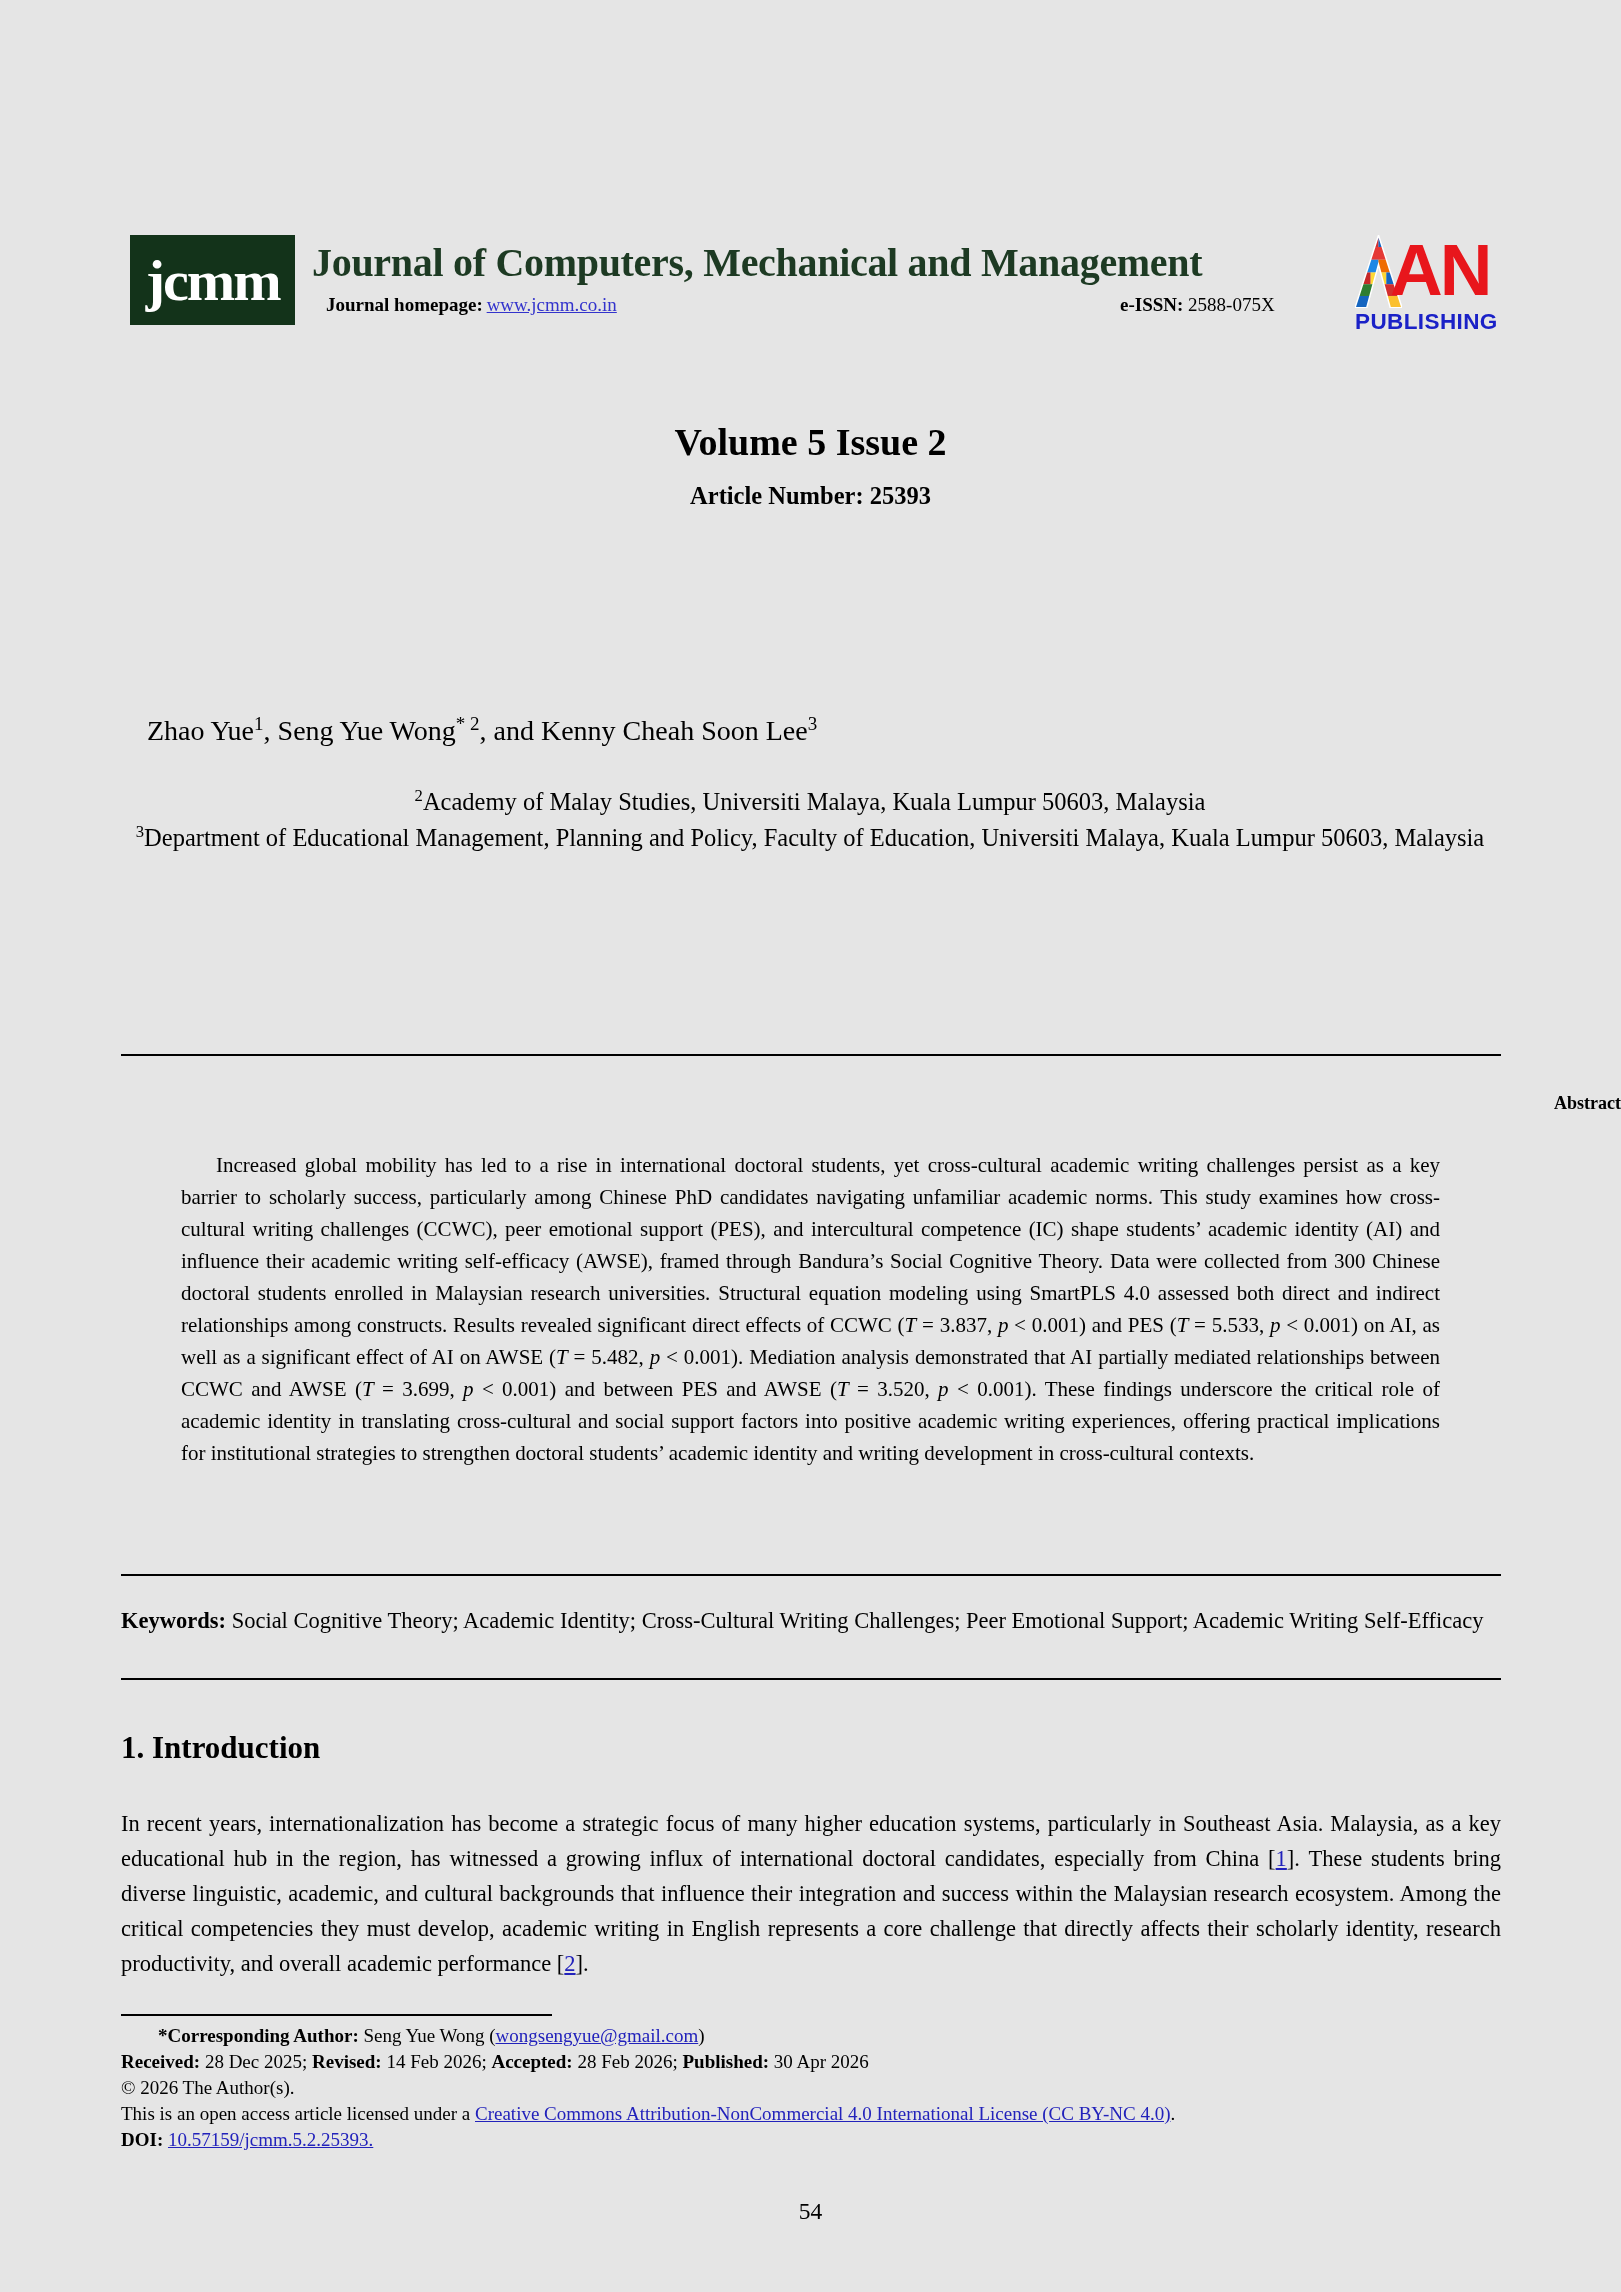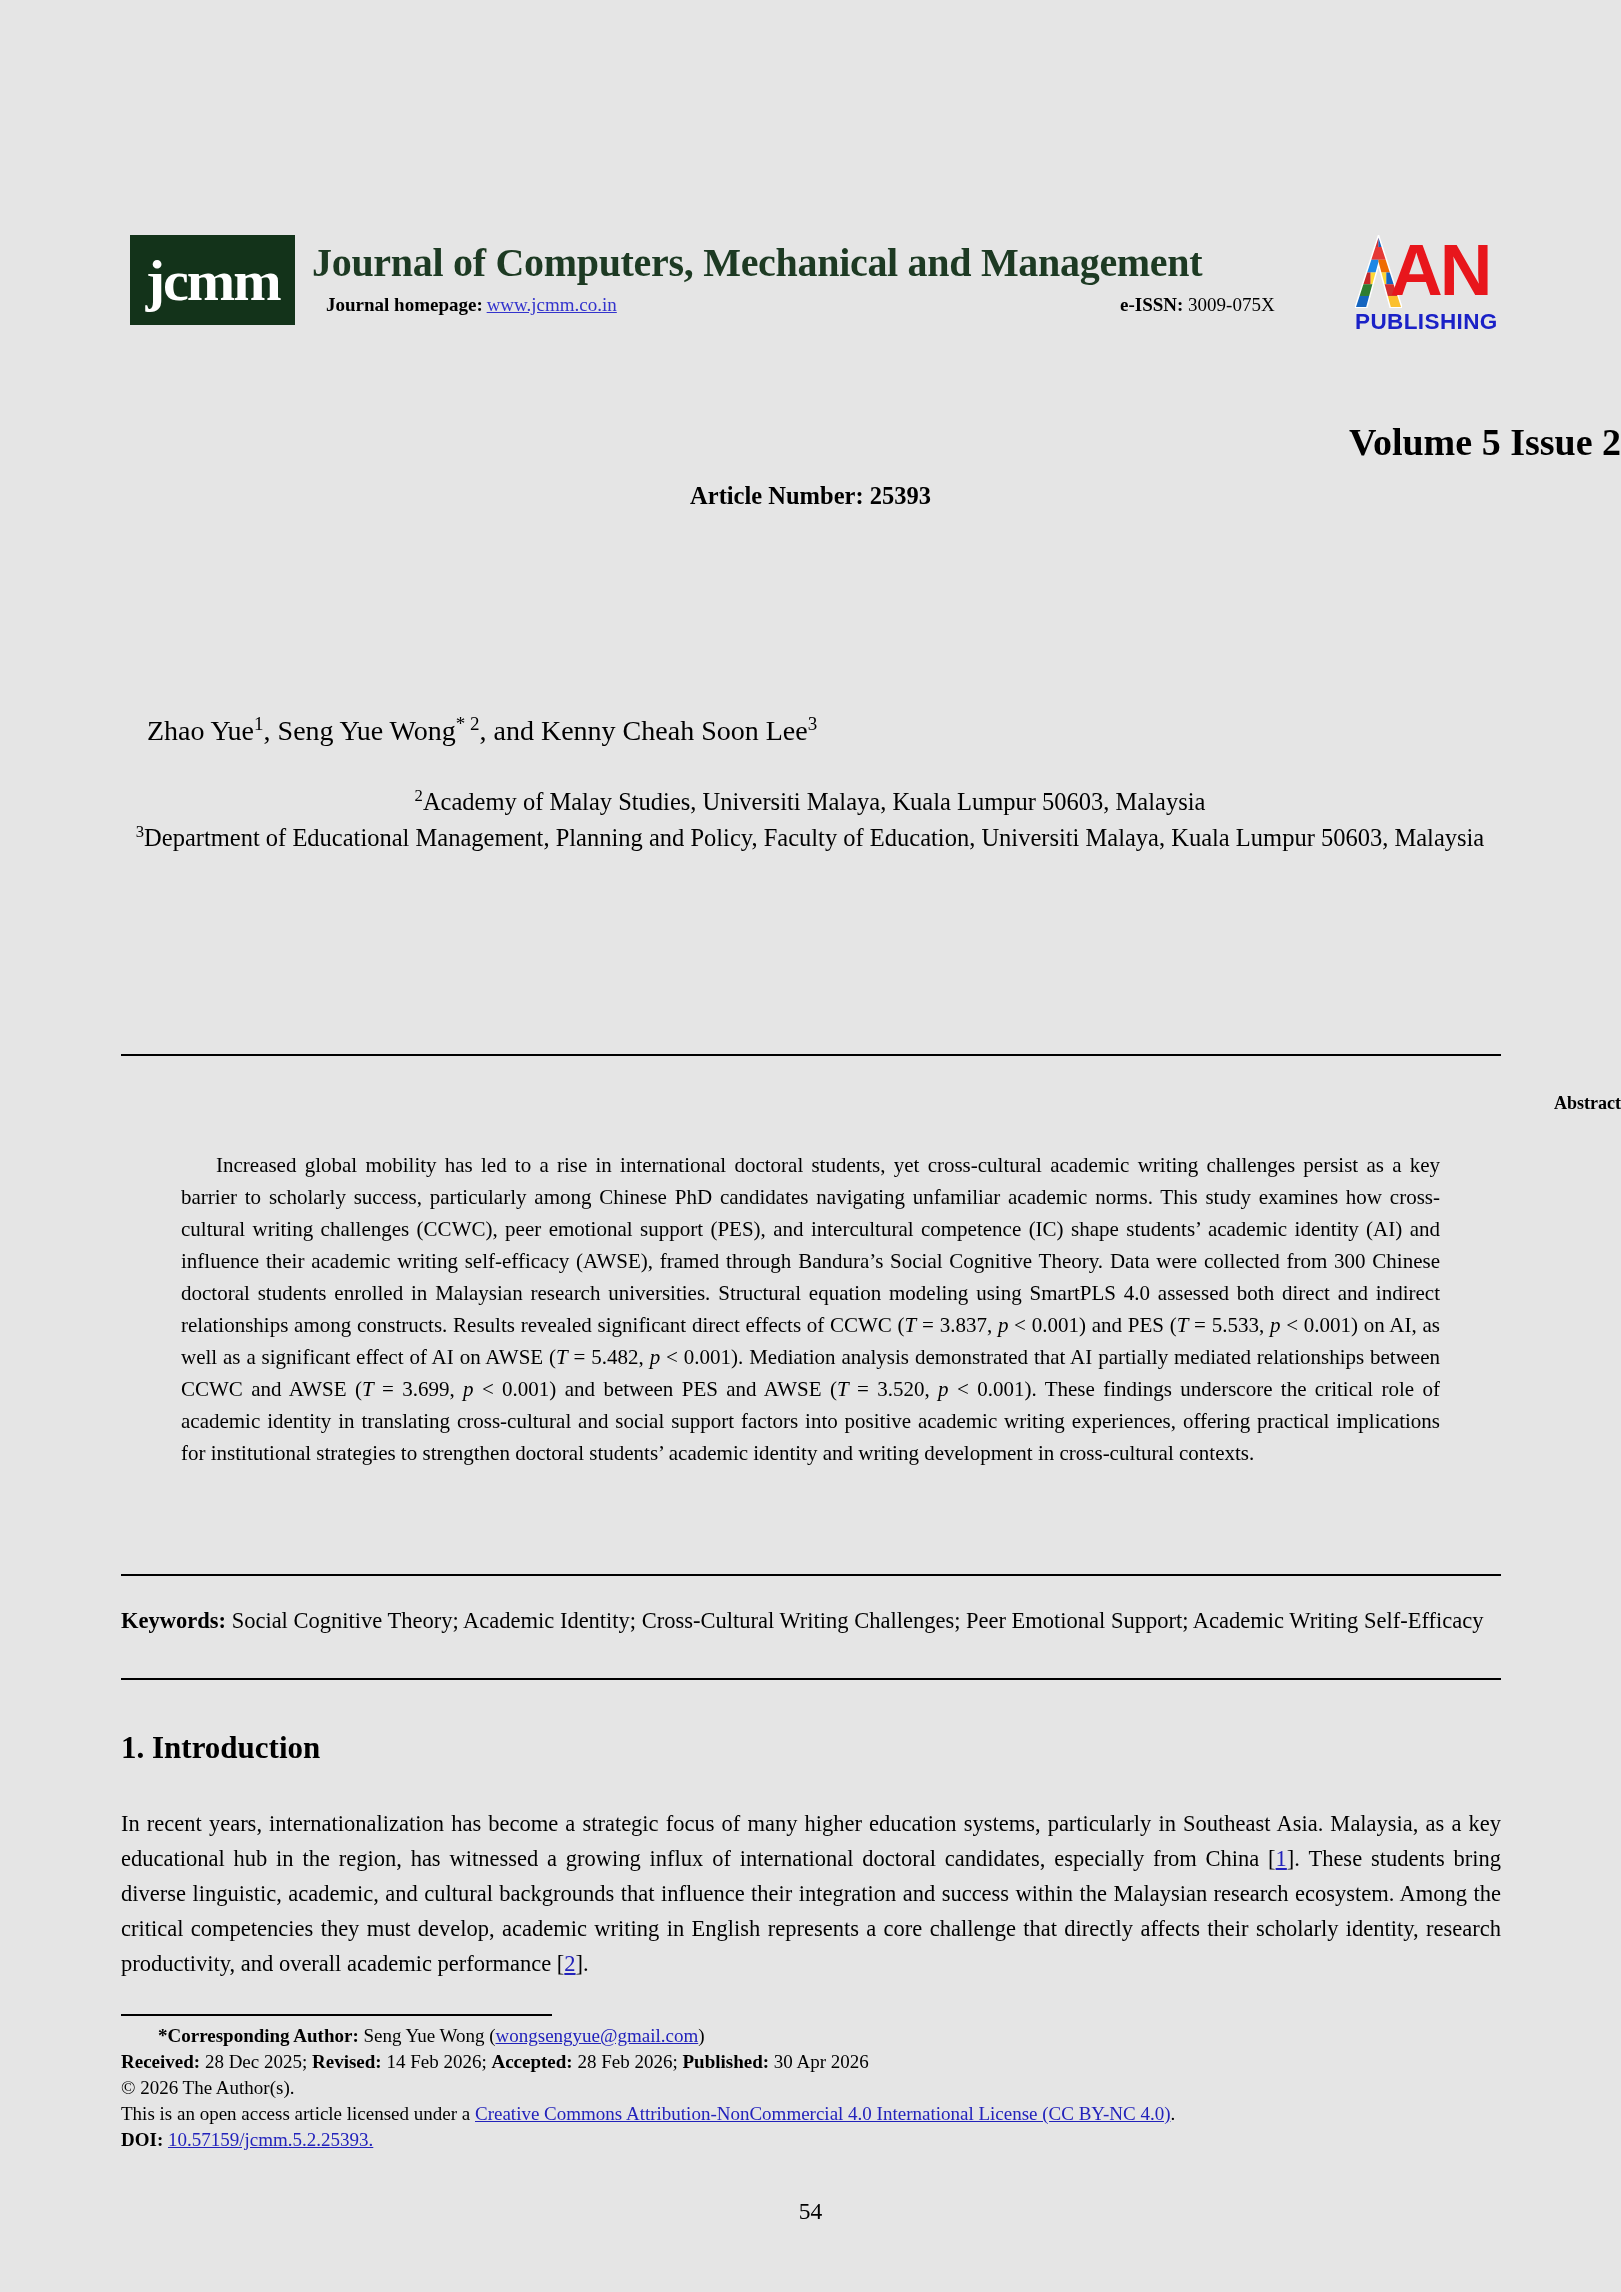--- a/index.html
+++ b/index.html
@@ -128,21 +128,21 @@
     color: #1a21c7;
     letter-spacing: 0.4px;
   }
 
   
   .volume {
     position: absolute;
     left: 0;
     top: 420px;
     width: 1621px;
-    text-align: right;
+    text-align: center;
     font-family: "Liberation Serif", serif;
     font-weight: bold;
     font-size: 38px;
   }
   .article-number {
     position: absolute;
     left: 0;
     top: 482px;
     width: 1621px;
     text-align: center;
@@ -291,21 +291,21 @@
     </div>
 
     <div class="journal-title">Journal of Computers, Mechanical and Management</div>
 
     <div class="homepage-line">
       <span class="lbl">Journal homepage:</span><a class="url" href="#">www.jcmm.co.in</a>
     </div>
 
     <div class="eissn">
       <span>e-ISSN:</span>
-      <span class="val">3009-075X</span>
+      <span class="val">2588-075X</span>
     </div>
 
     <div class="aan-logo">
       <div class="aan-row">
         <svg class="aan-a-flag" viewBox="0 0 48 74">
           <defs>
             <clipPath id="clipA">
               <path d="M24 0 L48 74 L36 74 L24 30 L12 74 L0 74 Z"></path>
             </clipPath>
           </defs>

